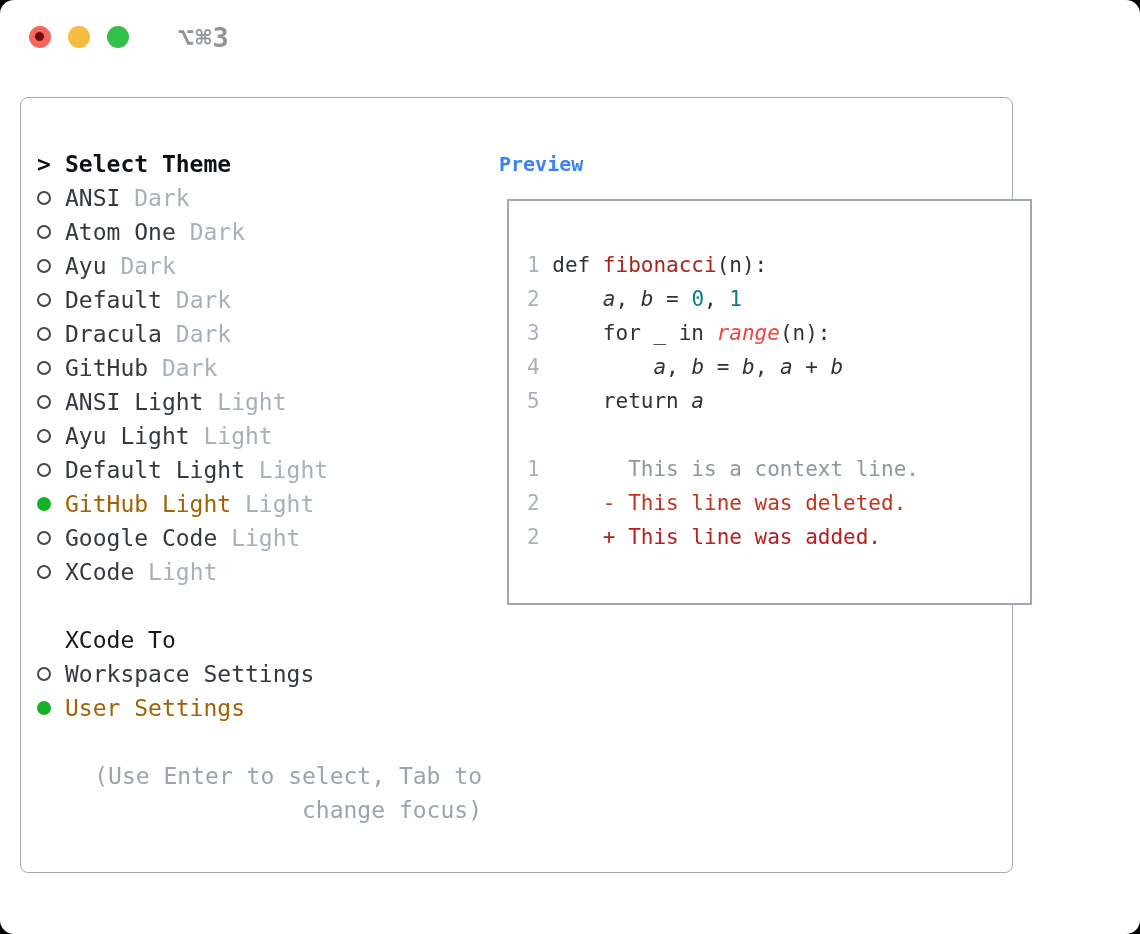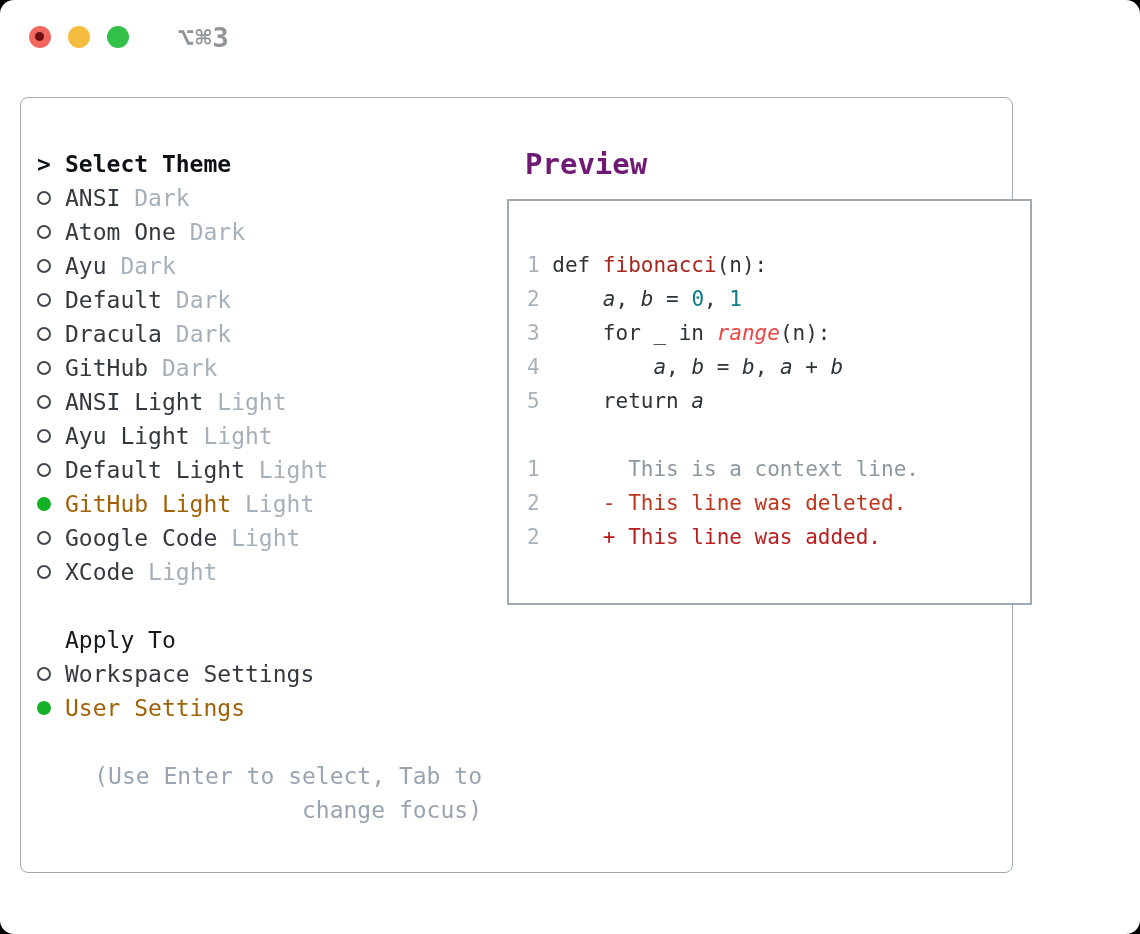--- a/index.html
+++ b/index.html
@@ -27,21 +27,21 @@
   .radio.sel{background:#15b127;border-color:#15b127;}
   .hdr{font-weight:700;color:#0d1117;}
   .hdr2{color:#15181c;}
   .item-name{color:#34393f;}
   .item-name.sel{color:#a16207;}
   .variant{color:#a6b0bb;}
   .spacer{height:34px;}
   .help{font-size:23px;line-height:34px;color:#9aa4b1;width:445px;white-space:normal;text-align:right;}
 
   
-  .preview-title{position:absolute;left:504px;top:49px;height:34px;line-height:34px;font-size:29px;font-weight:700;color:#701a75;}
+  .preview-title{position:absolute;left:478px;top:49px;height:34px;line-height:34px;font-size:20px;font-weight:700;color:#3b82f6;}
   .preview-box{position:absolute;left:486px;top:101px;width:525px;height:406px;border:2px solid #a0a8b2;box-sizing:border-box;padding:47px 0 0 18px;background:#fff;}
   .pl{height:34px;line-height:34px;white-space:pre;font-size:21px;}
   .ln{display:inline-block;width:2ch;color:#a8b1bb;}
   .tk-plain{color:#2e3338;}
   .tk-func{color:#a7251c;}
   .tk-numlit{color:#0d7d85;}
   .tk-builtin{color:#ef4444;font-style:italic;}
   .tk-var{color:#2e3338;font-style:italic;}
   .tk-ctx{color:#8d979f;}
   .tk-del{color:#c2331c;}
@@ -80,21 +80,21 @@
             <div class="row"><span class="marker"><span class="radio"></span></span><span class="item-name">Default Light</span><span class="variant"> Light</span></div>
             <div class="row"><span class="marker"><span class="radio sel"></span></span><span class="item-name sel">GitHub Light</span><span class="variant"> Light</span></div>
             <div class="row"><span class="marker"><span class="radio"></span></span><span class="item-name">Google Code</span><span class="variant"> Light</span></div>
             <div class="row"><span class="marker"><span class="radio"></span></span><span class="item-name">XCode</span><span class="variant"> Light</span></div>
           </div>
 
         <div class="spacer"></div>
 
         <div class="row">
           <span class="marker"></span>
-          <span class="hdr2">Apply To</span>
+          <span class="hdr2">XCode To</span>
         </div>
 
         <div id="apply-list">
             <div class="row"><span class="marker"><span class="radio"></span></span><span class="item-name">Workspace Settings</span></div>
             <div class="row"><span class="marker"><span class="radio sel"></span></span><span class="item-name sel">User Settings</span></div>
           </div>
 
         <div class="spacer"></div>
 
         <div class="help">(Use Enter to select, Tab to change focus)</div>

